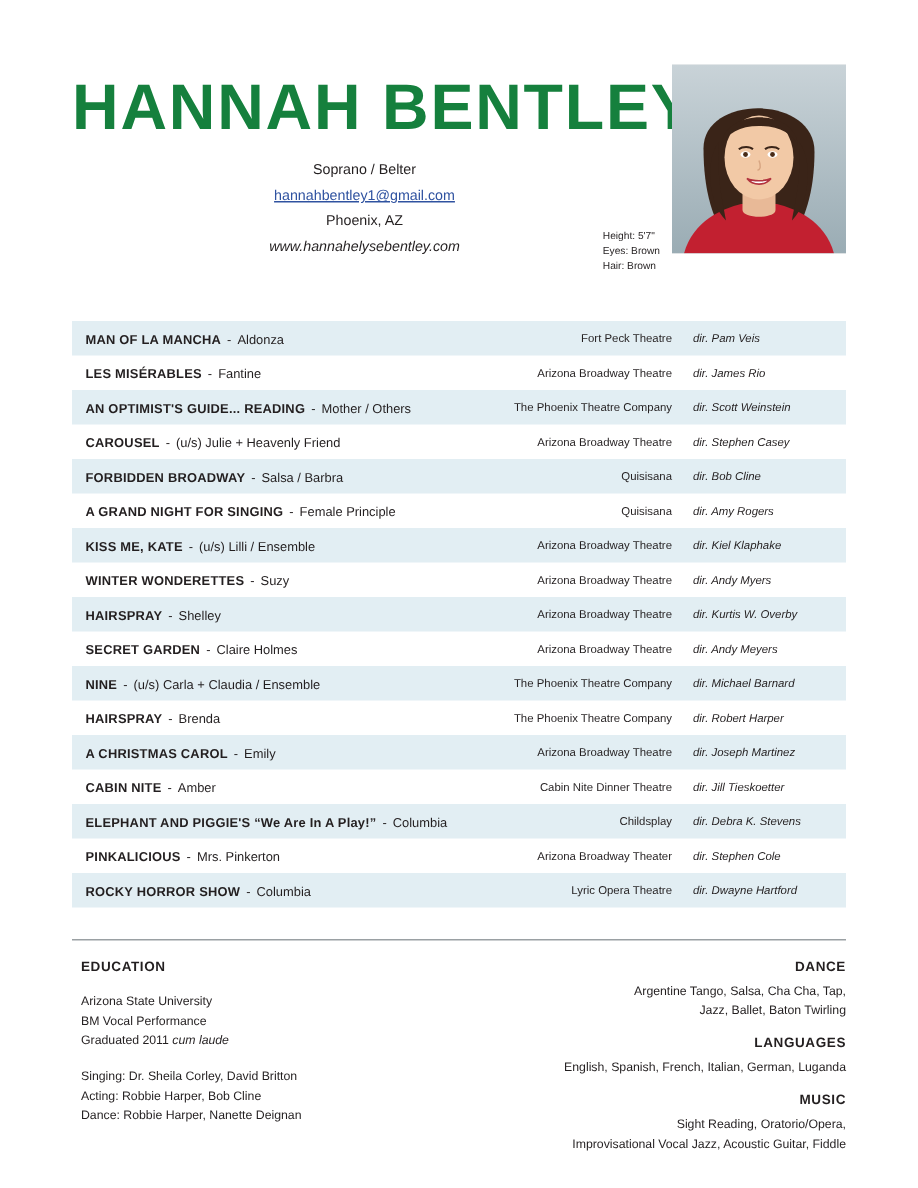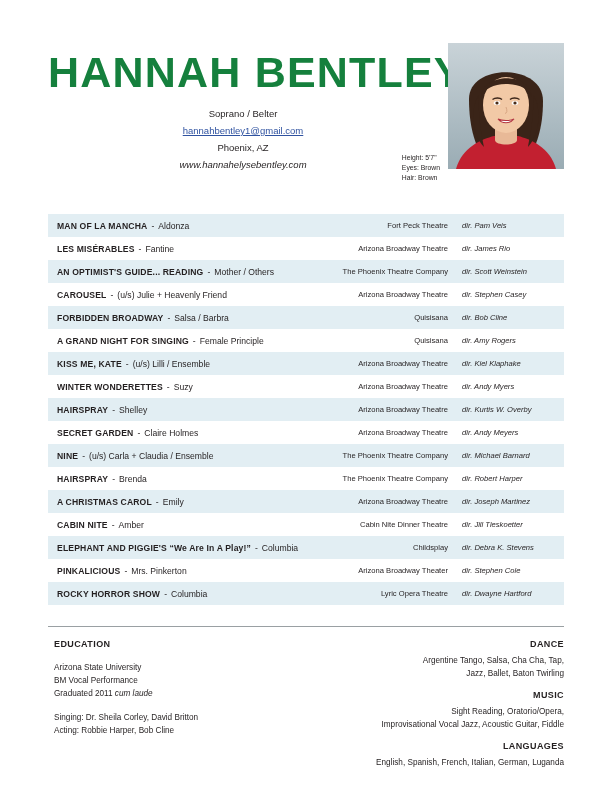--- a/index.html
+++ b/index.html
@@ -336,34 +336,35 @@
     <div class="edu">
       <h3>EDUCATION</h3>
       <div class="blk">
         <div>Arizona State University</div>
         <div>BM Vocal Performance</div>
         <div><span>Graduated 2011 </span><span class="it">cum laude</span></div>
       </div>
       <div class="blk">
         <div>Singing: Dr. Sheila Corley, David Britton</div>
         <div>Acting: Robbie Harper, Bob Cline</div>
+        <div>Dance: Robbie Harper, Nanette Deignan</div>
       </div>
     </div>
 
     <div class="skills">
       <div class="blk">
         <h3>DANCE</h3>
         <div>Argentine Tango, Salsa, Cha Cha, Tap,</div>
         <div>Jazz, Ballet, Baton Twirling</div>
       </div>
       <div class="blk">
+        <h3>LANGUAGES</h3>
+        <div>English, Spanish, French, Italian, German, Luganda</div>
+      </div>
+      <div class="blk">
         <h3>MUSIC</h3>
         <div>Sight Reading, Oratorio/Opera,</div>
         <div>Improvisational Vocal Jazz, Acoustic Guitar, Fiddle</div>
       </div>
-      <div class="blk">
-        <h3>LANGUAGES</h3>
-        <div>English, Spanish, French, Italian, German, Luganda</div>
-      </div>
     </div>
   </div>
 
 </div>
 
 </body></html>

